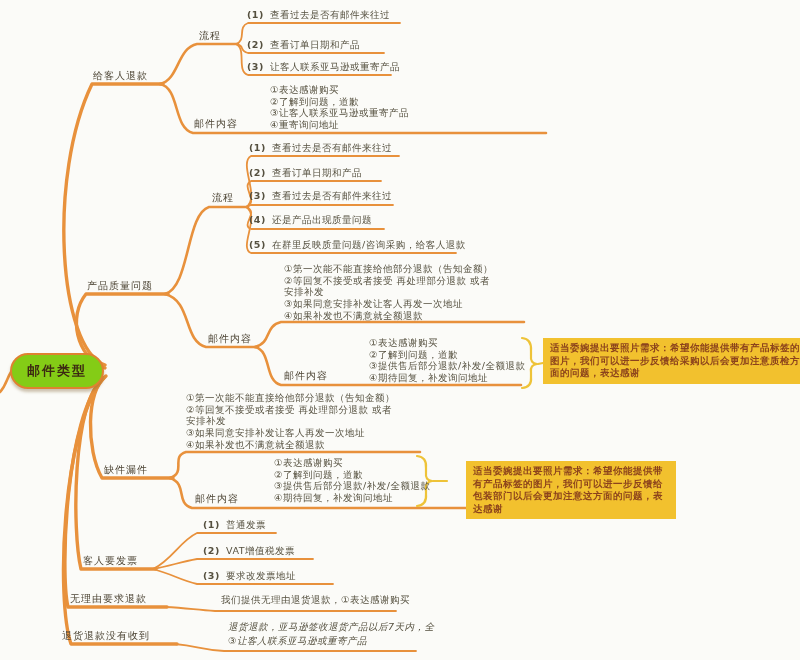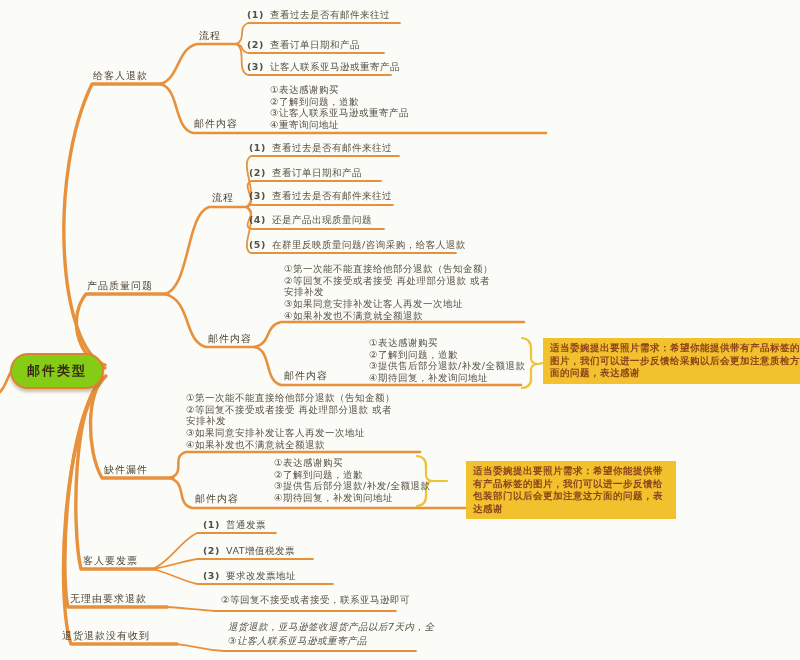--- a/index.html
+++ b/index.html
@@ -169,21 +169,21 @@
   <div class="item" style="left:203px;top:545px;">
     <span class="num">(2)</span>
     <span>VAT增值税发票</span>
   </div>
   <div class="item" style="left:203px;top:570px;">
     <span class="num">(3)</span>
     <span>要求改发票地址</span>
   </div>
 
   <div class="lbl" style="left:70px;top:592px;">无理由要求退款</div>
-  <div class="txtline" style="left:221px;top:594px;">②等回复不接受或者接受，联系亚马逊即可</div>
+  <div class="txtline" style="left:221px;top:594px;">我们提供无理由退货退款，①表达感谢购买</div>
 
   <div class="lbl" style="left:62px;top:629px;">退货退款没有收到</div>
   <div class="wrap2" style="left:228px;top:620px;">
     <div>退货退款，亚马逊签收退货产品以后7天内，全</div>
     <div>③让客人联系亚马逊或重寄产品</div>
   </div>
 
 </div>
 
 </body></html>

